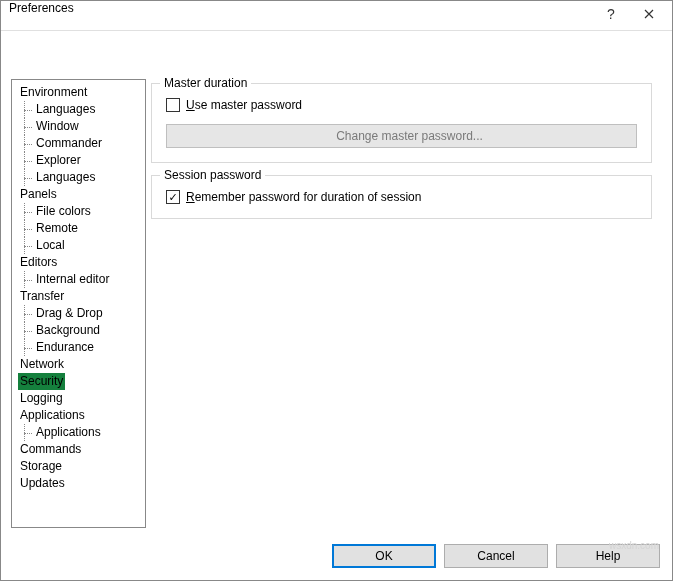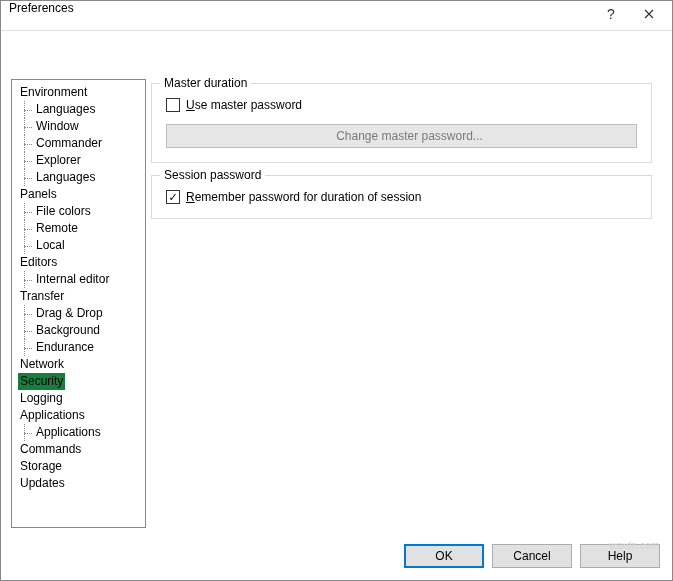--- a/index.html
+++ b/index.html
@@ -140,21 +140,21 @@
   }
   .footer {
     height: 48px;
     display: flex;
     justify-content: flex-end;
     align-items: center;
     padding: 0 12px;
     gap: 8px;
   }
   .btn {
-    width: 80px;
+    width: 104px;
     height: 24px;
     background: #e1e1e1;
     border: 1px solid #adadad;
     display: flex;
     align-items: center;
     justify-content: center;
     font-size: 12px;
     cursor: default;
   }
   .btn.default {

